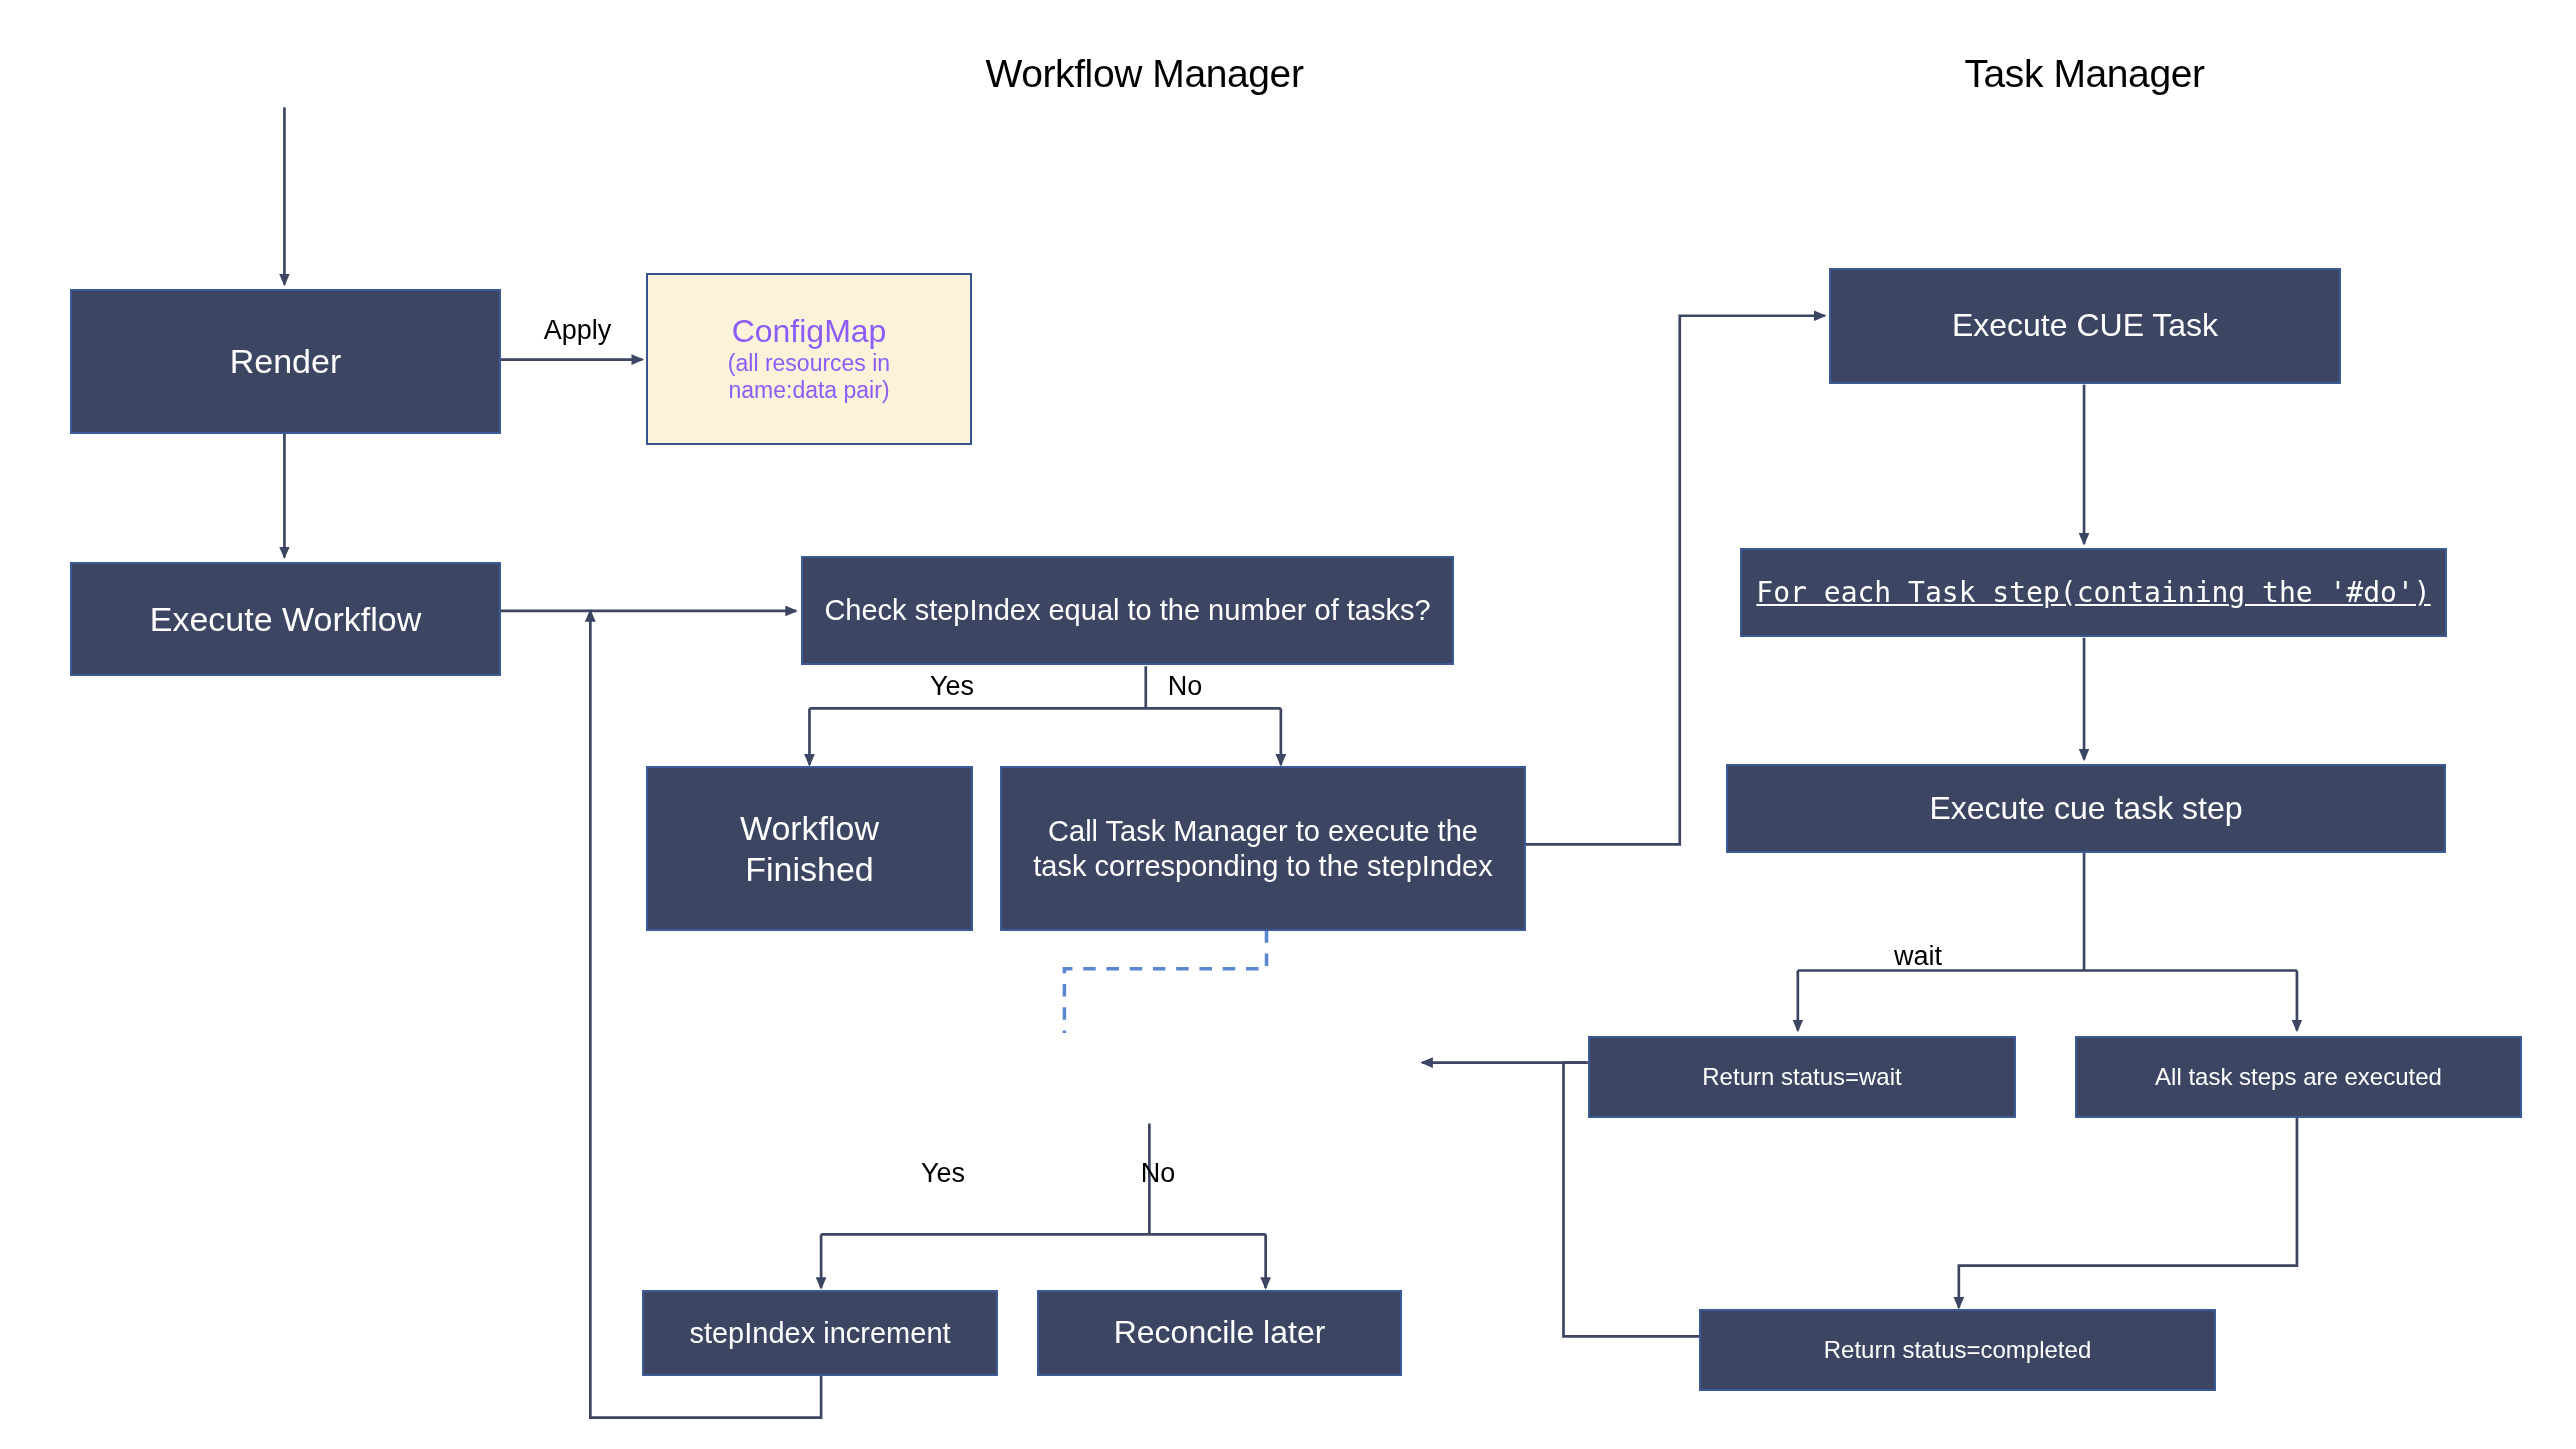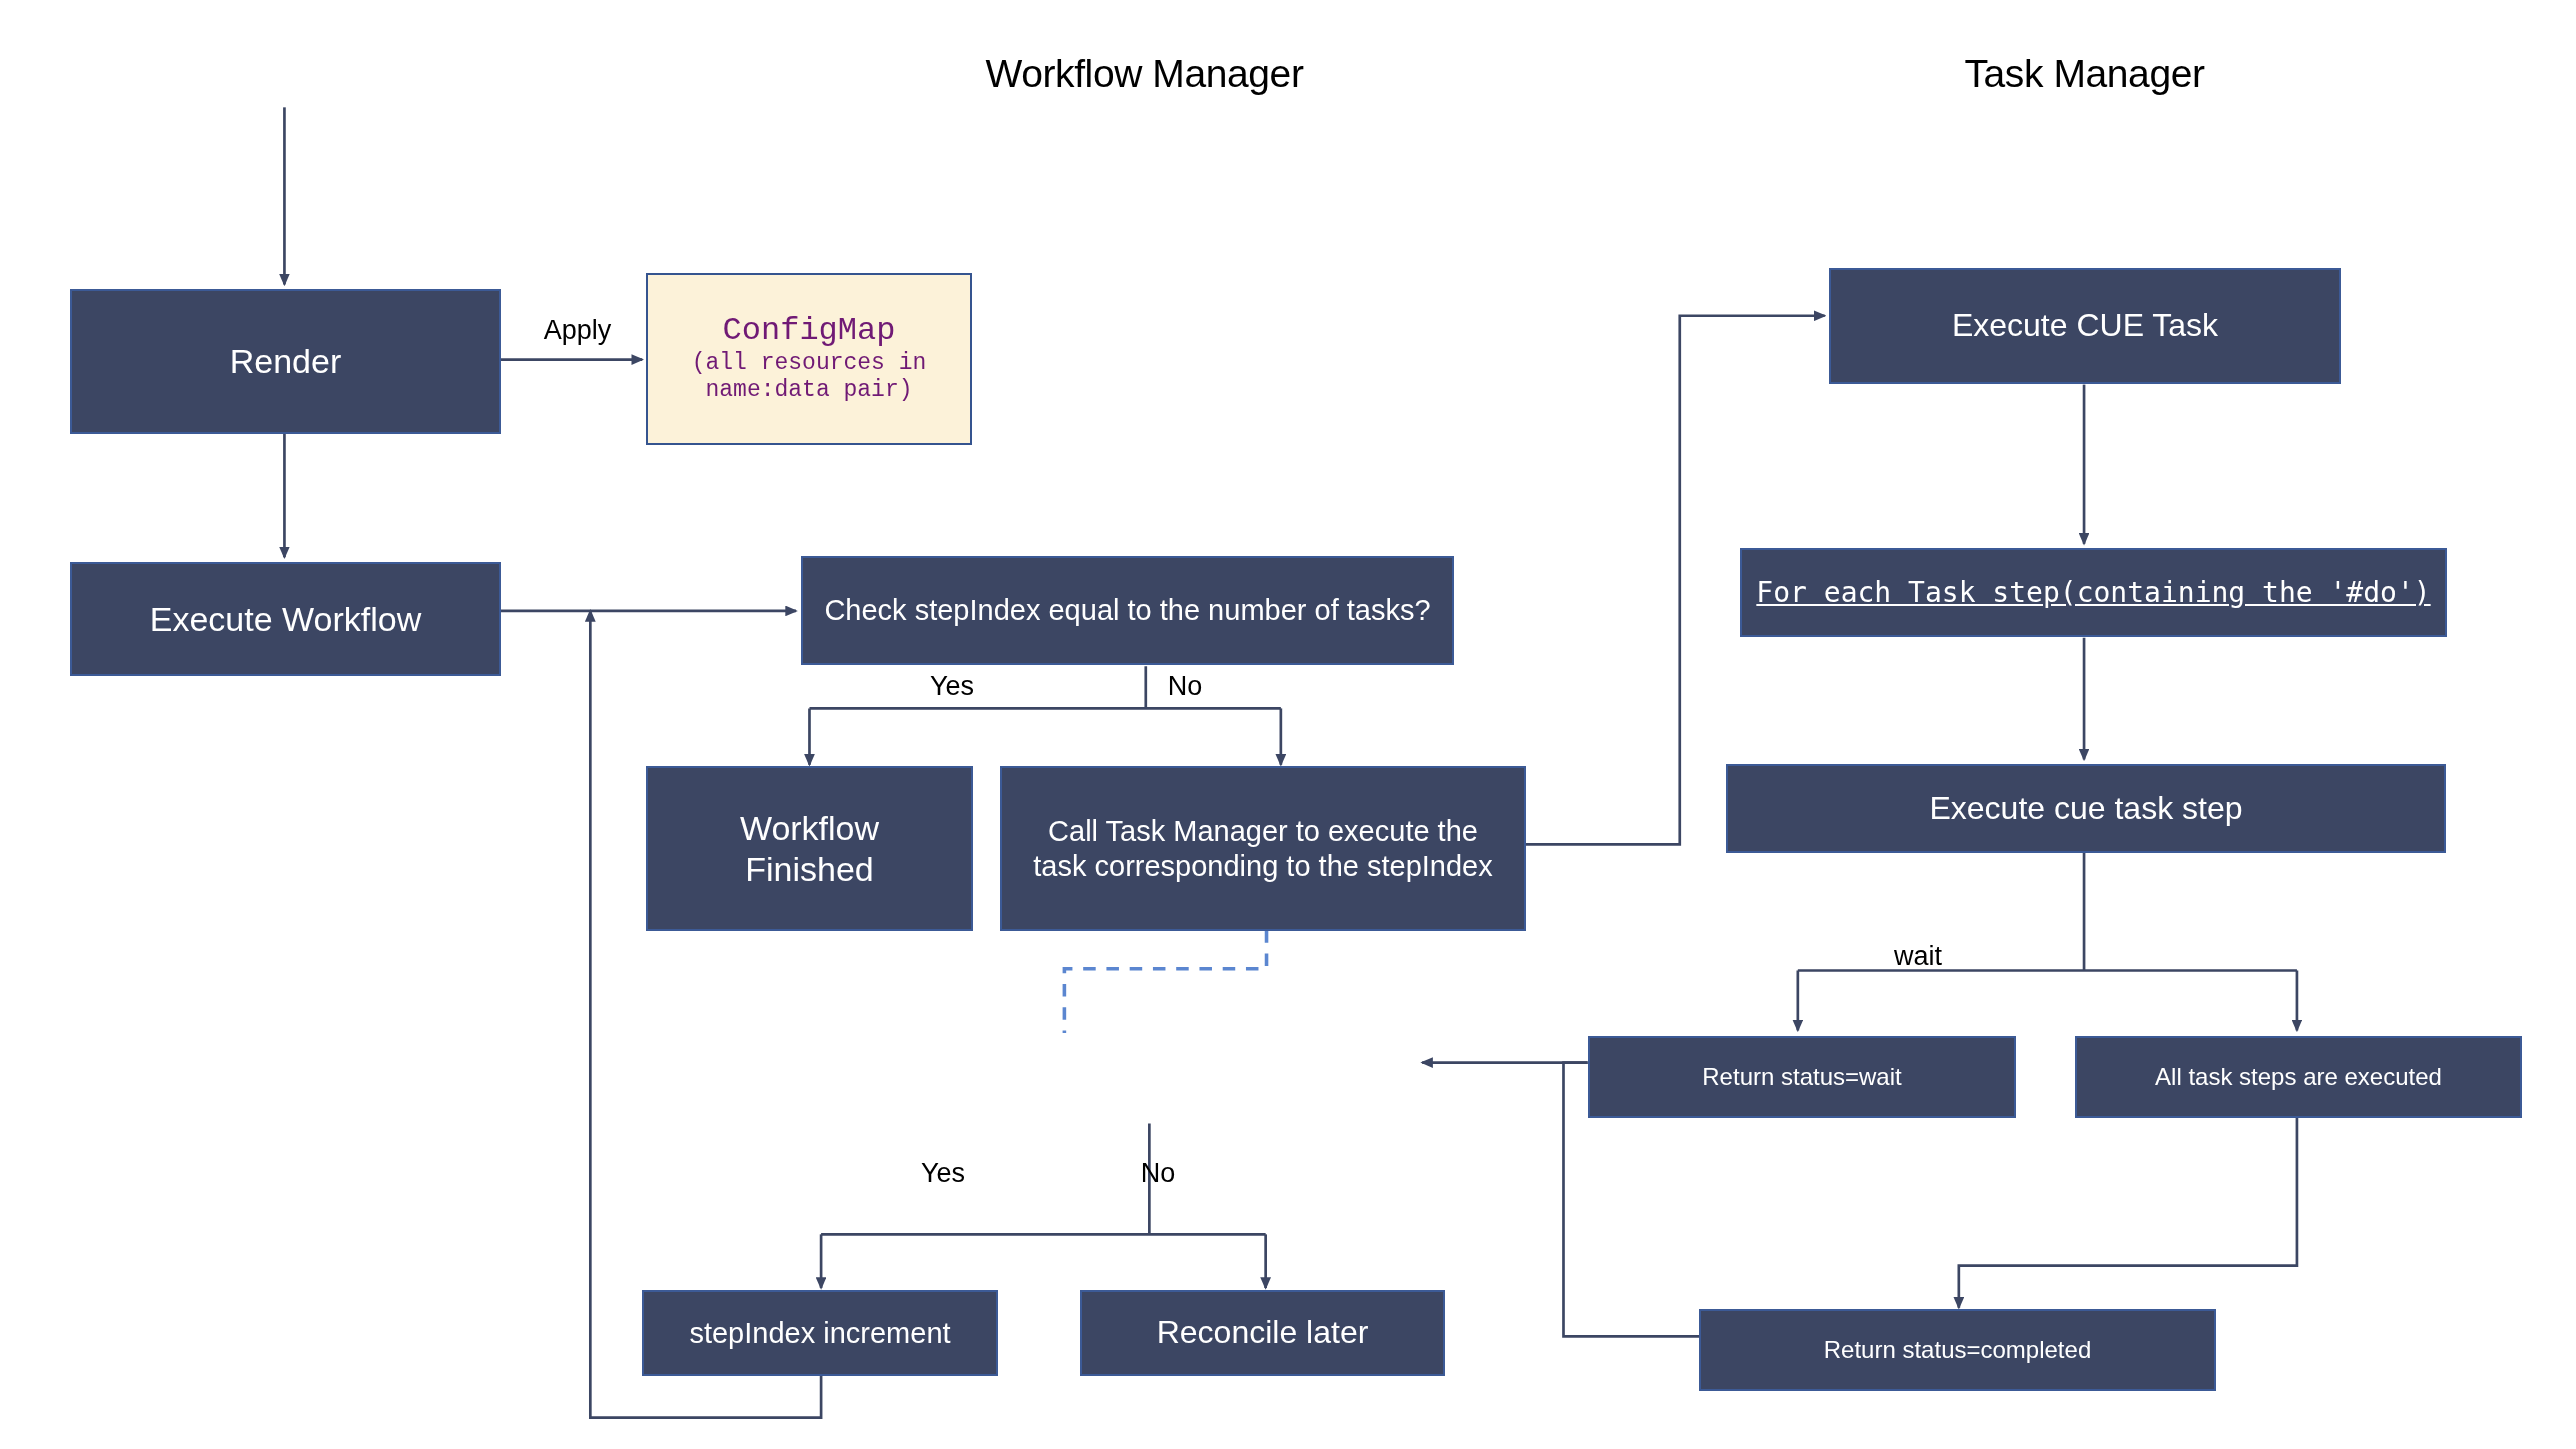--- a/index.html
+++ b/index.html
@@ -31,22 +31,21 @@
     background:#3c4663;
     border:2.7px solid #3c5a96;
     line-height:1.18;
     padding:3.6px 9px;
   }
   .node .lbl{display:block;width:100%;}
 
   .node.cfg{
     background:#fcf2d9;
     border:2.7px solid #35548f;
-    color:#701a75;
-    font-family:Liberation Mono, monospace;
+    color:#8b5cf6;
   }
   .cfg .ttl{font-size:32px;display:block;line-height:1.15;}
   .cfg .sub{font-size:23px;display:block;line-height:1.2;}
 
   .mono{font-family:"DejaVu Sans Mono", monospace;letter-spacing:0px;}
 
   .edge-label{
     position:absolute;
     color:#000000;
     font-size:27px;
@@ -138,21 +137,21 @@
   <div class="node" style="left:1000px;top:766px;width:526px;height:165px;flex-direction:column;">
     <span class="lbl" style="font-size:29px;">Call Task Manager to execute the</span>
     <span class="lbl" style="font-size:29px;">task corresponding to the stepIndex</span>
   </div>
 
 
   <div class="node" style="left:642px;top:1290px;width:356px;height:86px;">
     <span class="lbl" style="font-size:29px;">stepIndex increment</span>
   </div>
 
-  <div class="node" style="left:1080px;top:1290px;width:365px;height:86px;">
+  <div class="node" style="left:1037px;top:1290px;width:365px;height:86px;">
     <span class="lbl" style="font-size:32px;">Reconcile later</span>
   </div>
 
   <div class="node" style="left:1829px;top:268px;width:512px;height:116px;">
     <span class="lbl" style="font-size:32px;">Execute CUE Task</span>
   </div>
 
   <div class="node" style="left:1740px;top:548px;width:707px;height:89px;text-decoration:underline;">
     <span class="lbl mono" style="font-size:28px;">For each Task step(containing the '#do')</span>
   </div>

